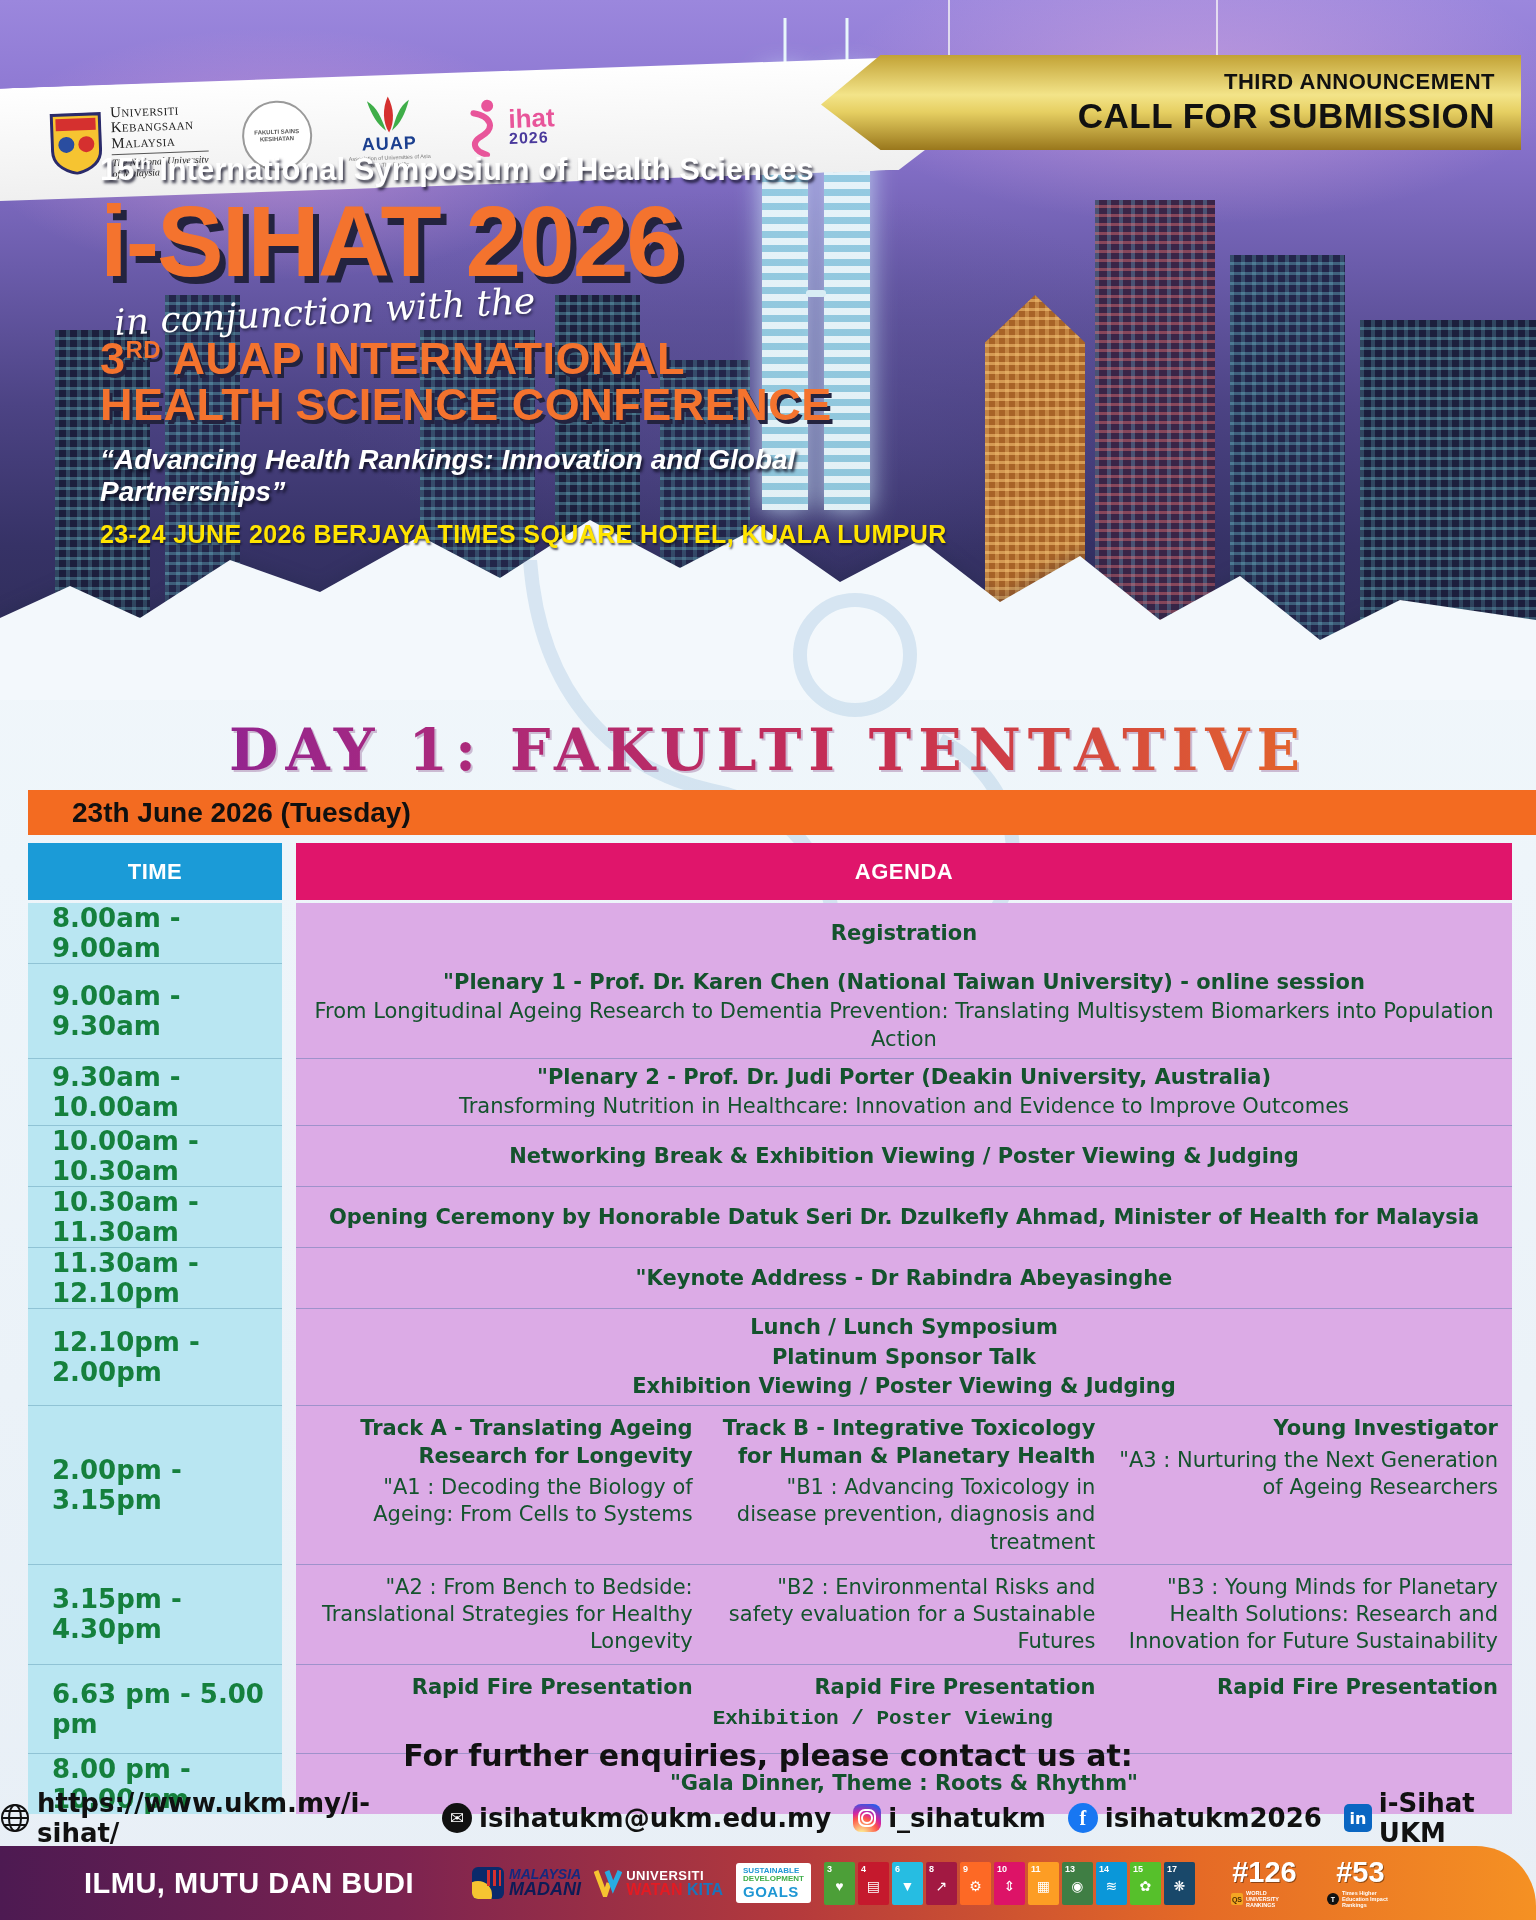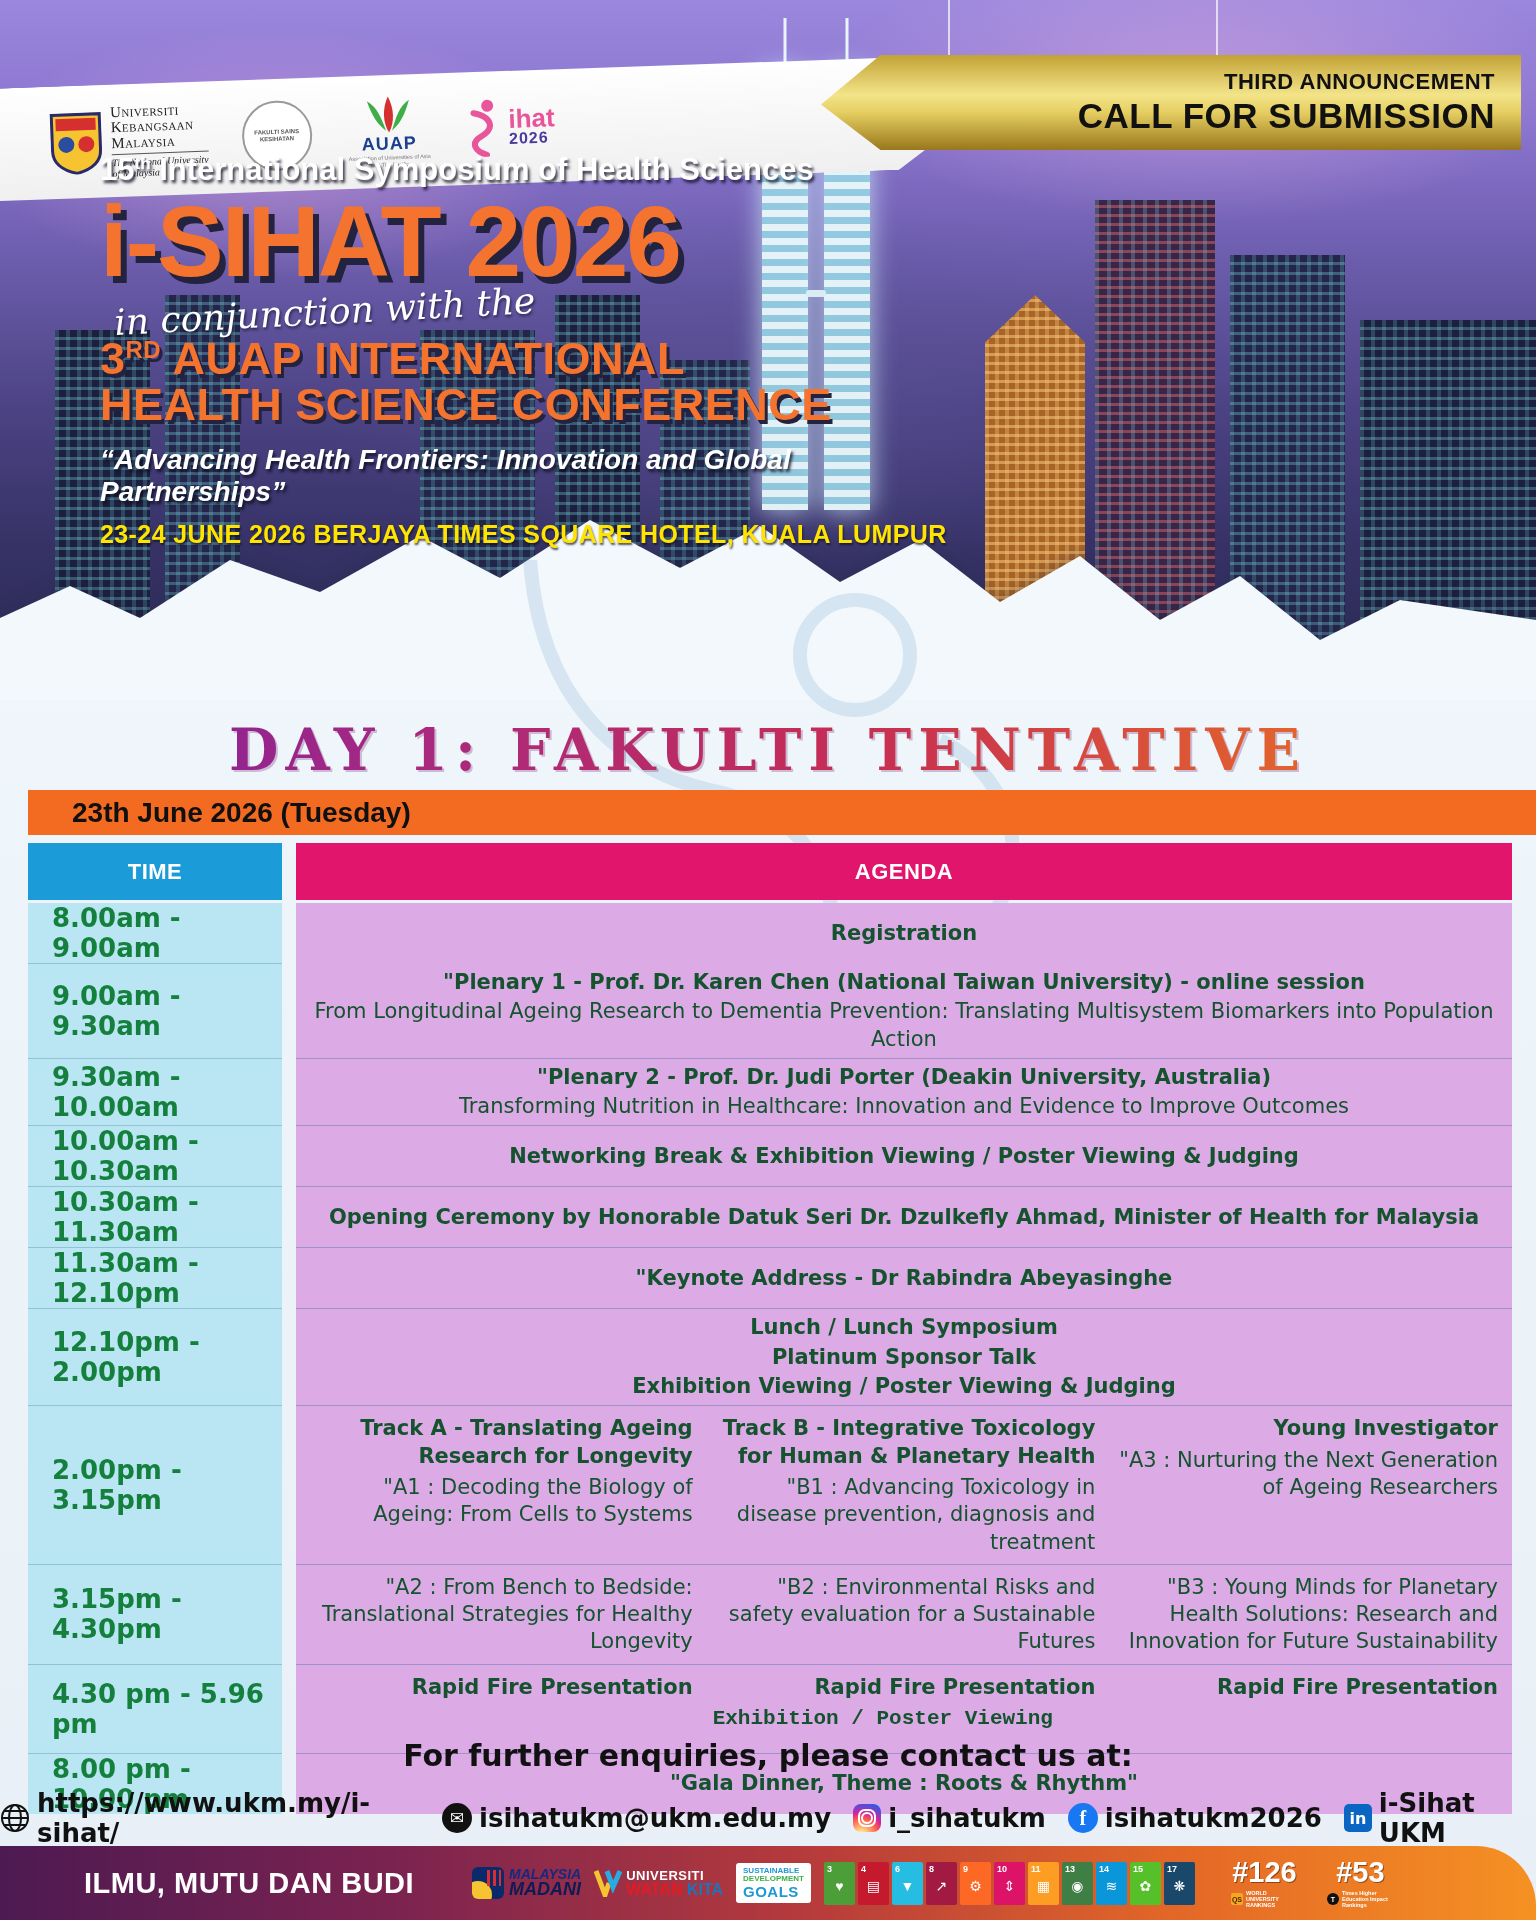--- a/index.html
+++ b/index.html
@@ -235,21 +235,21 @@
     <div class="l1">THIRD ANNOUNCEMENT</div>
     <div class="l2">CALL FOR SUBMISSION</div>
   </div>
 
   <div class="hero-text">
     <div class="sym"><span>15</span><sup>th</sup><span> International Symposium of Health Sciences</span></div>
     <div class="big-title">i-SIHAT 2026</div>
     <div class="script">in conjunction with the</div>
     <div class="conf"><span>3</span><sup>RD</sup><span> AUAP INTERNATIONAL</span></div>
     <div class="conf">HEALTH SCIENCE CONFERENCE</div>
-    <div class="tagline">“Advancing Health Frontiers: Innovation and Global Partnerships”</div>
+    <div class="tagline">“Advancing Health Rankings: Innovation and Global Partnerships”</div>
     <div class="venue">23-24 JUNE 2026 BERJAYA TIMES SQUARE HOTEL, KUALA LUMPUR</div>
   </div>
 
   <div class="day-title">DAY 1: FAKULTI TENTATIVE</div>
   <div class="date-bar">23th June 2026 (Tuesday)</div>
 
   <div class="hgrid">
     <div class="thead time-h">TIME</div>
     <div class="thead ag-h">AGENDA</div>
   </div>
@@ -316,21 +316,21 @@
         <p class="t">"A2 : From Bench to Bedside: Translational Strategies for Healthy Longevity</p>
       </div>
       <div class="col">
         <p class="t">"B2 : Environmental Risks and safety evaluation for a Sustainable Futures</p>
       </div>
       <div class="col">
         <p class="t">"B3 : Young Minds for Planetary Health Solutions: Research and Innovation for Future Sustainability</p>
       </div>
     </div>
 
-    <div class="tcell r10">4.30 pm - 5.96 pm</div>
+    <div class="tcell r10">6.63 pm - 5.00 pm</div>
     <div class="acell cols r10">
       <div class="col">
         <p class="h">Rapid Fire Presentation</p>
       </div>
       <div class="col">
         <p class="h">Rapid Fire Presentation</p>
       </div>
       <div class="col">
         <p class="h">Rapid Fire Presentation</p>
       </div>

